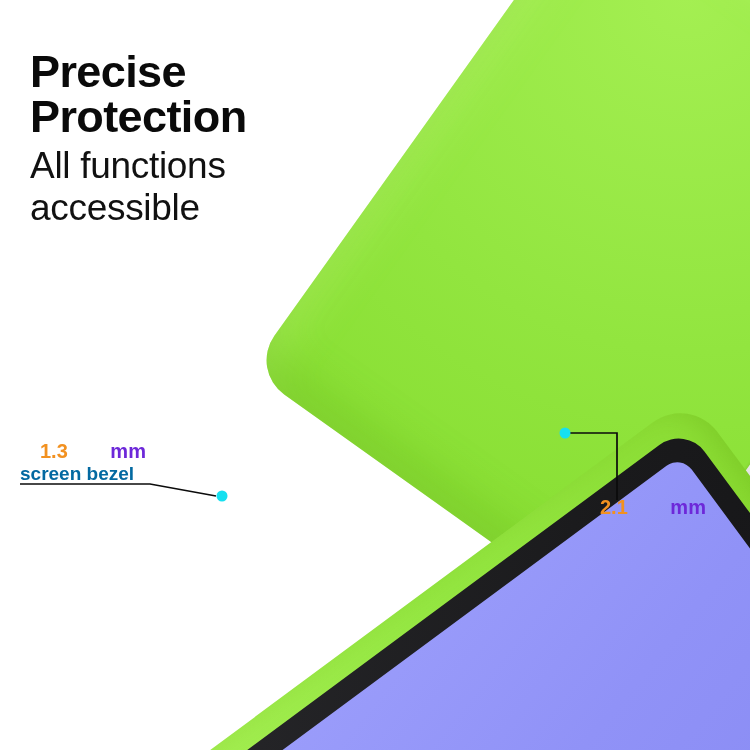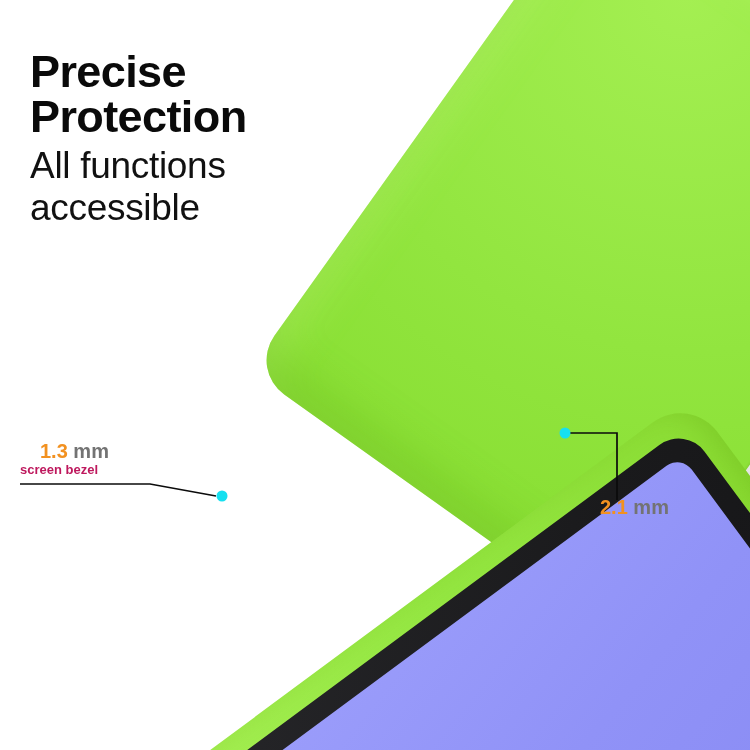--- a/index.html
+++ b/index.html
@@ -114,28 +114,29 @@
 
   
   .callout{position:absolute;z-index:70;}
   .callout .val{
     color:#f29120;
     font-weight:bold;
     font-size:20px;
     margin-left:20px;
   }
   .callout .unit{
-    color:#737373;
+    color:#6d28d9;
     font-weight:bold;
     font-size:20px;
+    margin-left:37px;
   }
   .callout .desc{
-    color:#be185d;
-    font-weight:bold;
-    font-size:13px;
+    color:#0369a1;
+    font-weight:bold;
+    font-size:19px;
     line-height:1.14;
     white-space:nowrap;
   }
   #callout-screen{left:20px;top:440px;text-align:left;}
   #callout-camera{left:580px;top:496px;text-align:center;}
 
   
   #leaders{
     position:absolute;left:0;top:0;
     width:750px;height:750px;

